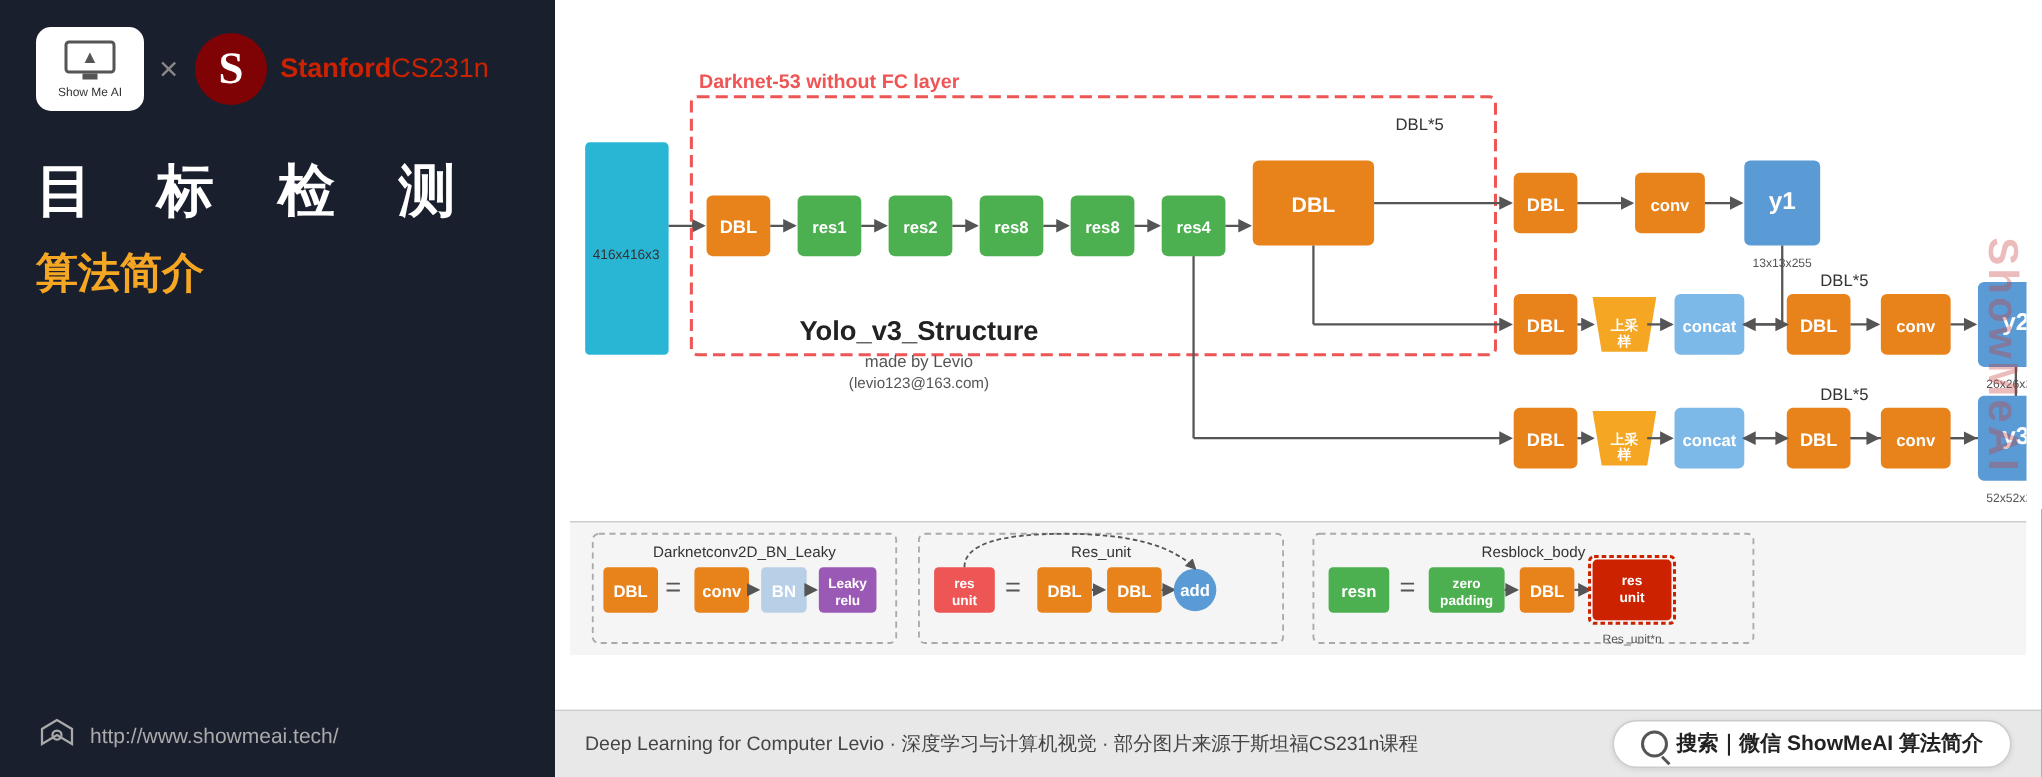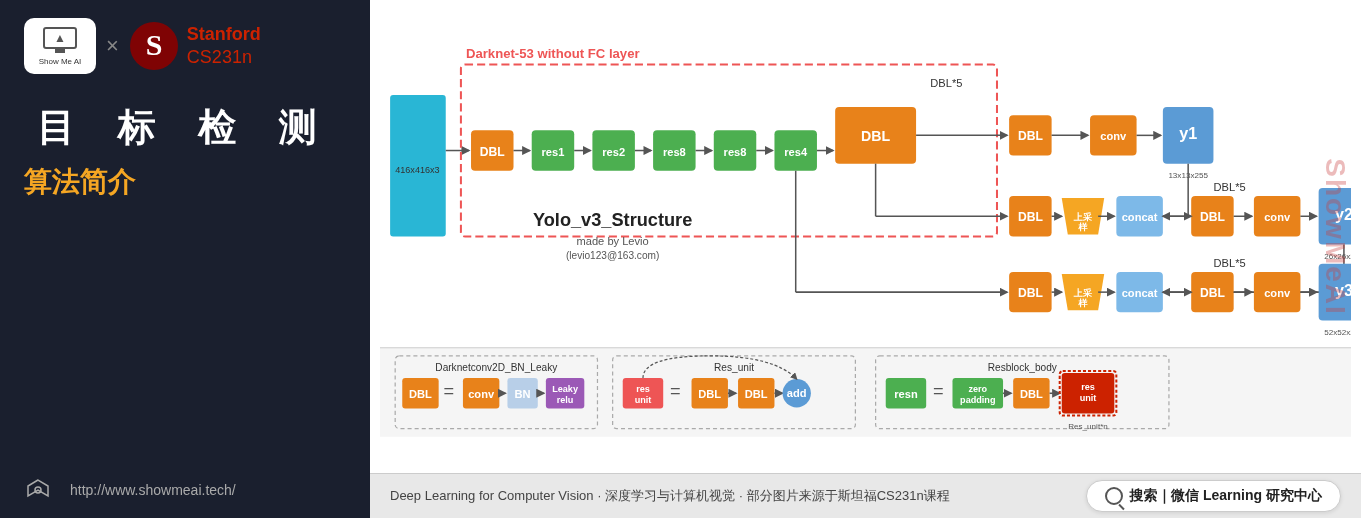--- a/index.html
+++ b/index.html
@@ -90,62 +90,61 @@
       width: 50px;
       height: 50px;
       position: relative;
     }
     .stanford-s svg {
       width: 100%;
       height: 100%;
     }
     .stanford-text {
       display: flex;
-      flex-direction: column;
+      flex-direction: row;
       line-height: 1.3;
     }
     .stanford-text .st1 {
       color: #cc2200;
       font-size: 18px;
       font-weight: bold;
     }
     .stanford-text .st2 {
       color: #cc2200;
       font-size: 18px;
       font-weight: normal;
     }
 
     .title-main {
       color: white;
       font-size: 38px;
       font-weight: 900;
       letter-spacing: 16px;
       margin-bottom: 10px;
       margin-top: 8px;
-      text-align: center;
     }
 
     .yolo-label {
       color: #f5a623;
       font-size: 26px;
       font-weight: 900;
       margin-bottom: 6px;
     }
 
     .algo-intro {
       color: #f5a623;
       font-size: 28px;
       font-weight: 900;
       margin-bottom: 16px;
     }
 
     .website-row {
       display: flex;
       align-items: center;
-      gap: 18px;
+      gap: 8px;
       margin-top: auto;
     }
     .website-icon {
       width: 28px;
       height: 28px;
     }
     .website-url {
       color: #aaa;
       font-size: 14px;
     }
@@ -492,19 +491,19 @@
 
     </svg>
 
     
     <div class="watermark">
       <span class="watermark-text">ShowMeAI</span>
     </div>
   </div>
 
   <div class="bottom-bar">
-    <span class="bottom-text">Deep Learning for Computer Vision · 深度学习与计算机视觉 · 部分图片来源于斯坦福CS231n课程</span>
+    <span class="bottom-text">Deep Learning for Computer Levio · 深度学习与计算机视觉 · 部分图片来源于斯坦福CS231n课程</span>
     <div class="search-box">
       <div class="search-icon-circle"></div>
-      <span>搜索｜微信  Learning 研究中心</span>
+      <span>搜索｜微信  ShowMeAI 算法简介</span>
     </div>
   </div>
 </div>
 
 </body></html>

